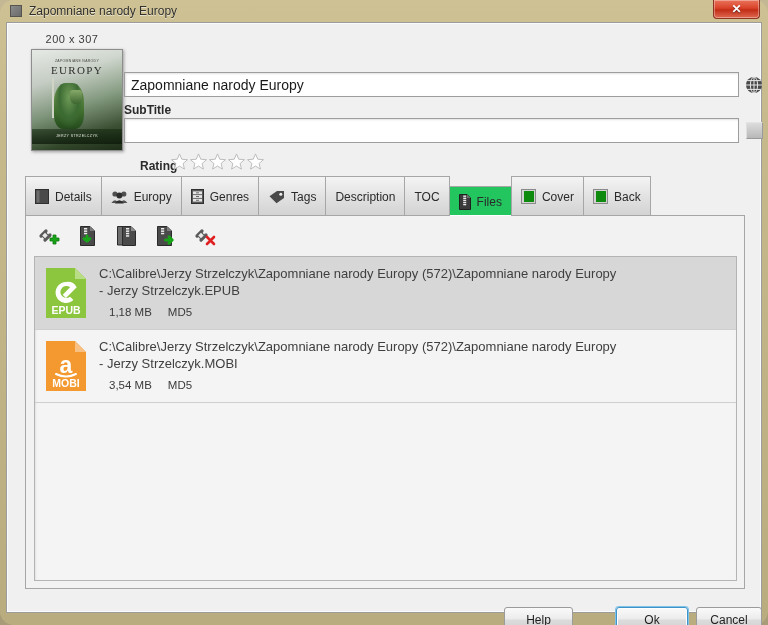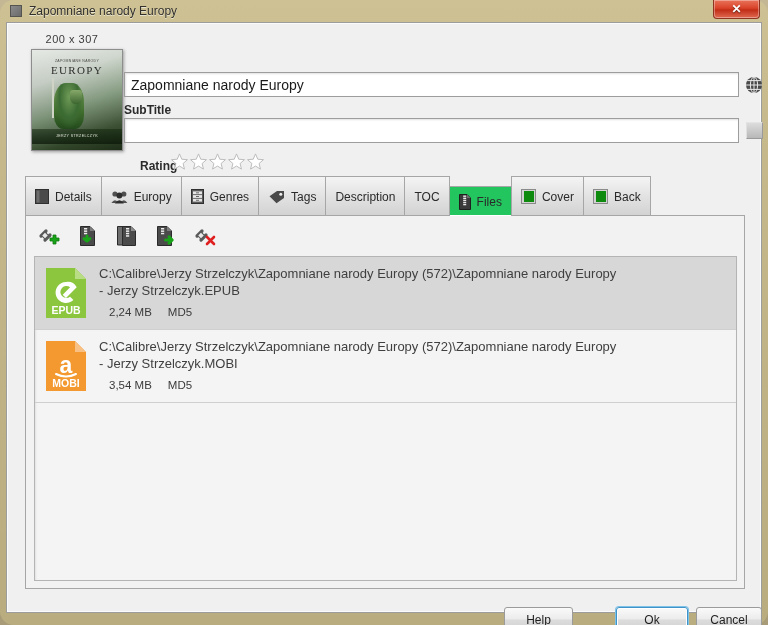--- a/index.html
+++ b/index.html
@@ -523,21 +523,21 @@
           <svg class="file-icon-box" viewBox="0 0 42 52">
             <path d="M1 1 H30 L41 12 V51 H1 Z" fill="#8cc63f"></path>
             <path d="M30 1 V12 H41 Z" fill="#b9dd84"></path>
             <path d="M21 15 a10.5 10.5 0 1 0 7.4 18 l-3.3 -3.3 a6 6 0 1 1 0 -9.4 l-7.4 7.4 l3.3 3.3 l10.7 -10.7 A10.5 10.5 0 0 0 21 15 Z" fill="#ffffff"></path>
             <text x="21" y="47" font-family="Liberation Sans, sans-serif" font-size="10.5" font-weight="bold" fill="#ffffff" text-anchor="middle">EPUB</text>
           </svg>
           <div class="file-info">
             <div class="file-path">C:\Calibre\Jerzy Strzelczyk\Zapomniane narody Europy (572)\Zapomniane narody Europy
 - Jerzy Strzelczyk.EPUB</div>
             <div class="file-meta">
-              <span>2,24 MB</span>
+              <span>1,18 MB</span>
               <span>MD5</span>
             </div>
           </div>
         </div>
 
         <div class="file-row">
           <svg class="file-icon-box" viewBox="0 0 42 52">
             <path d="M1 1 H30 L41 12 V51 H1 Z" fill="#f3992f"></path>
             <path d="M30 1 V12 H41 Z" fill="#f8c183"></path>
             <text x="21" y="33" font-family="Liberation Sans, sans-serif" font-size="23" font-weight="bold" fill="#ffffff" text-anchor="middle">a</text>

